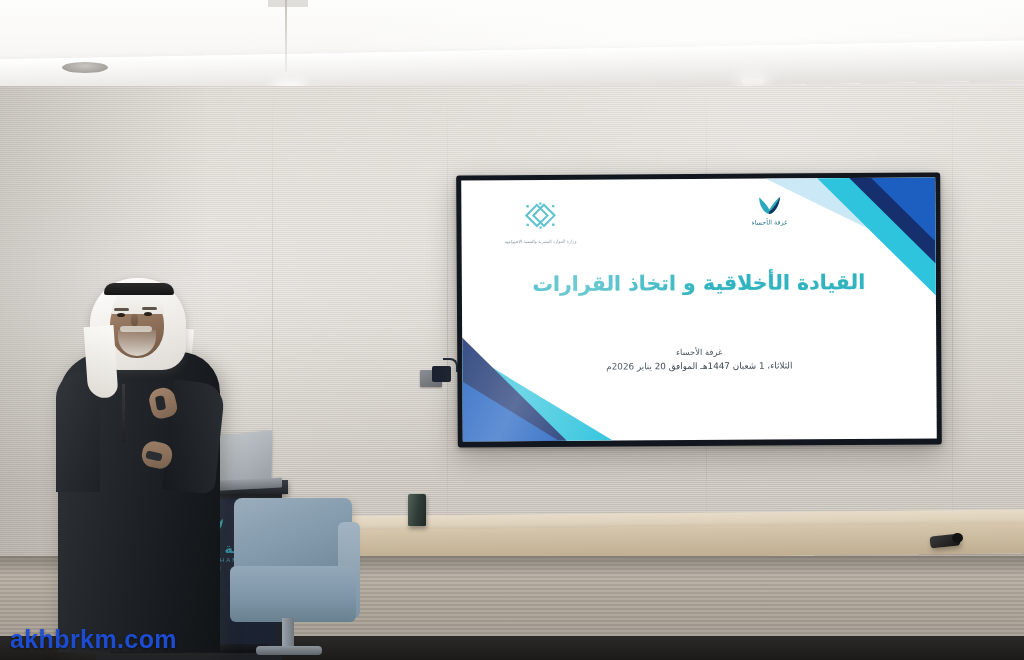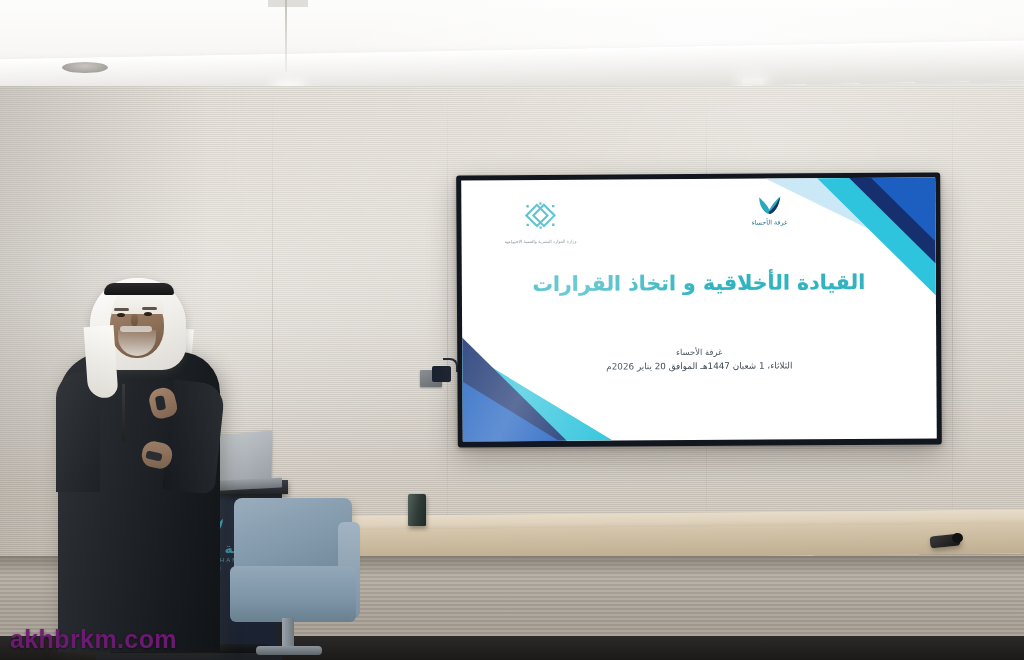--- a/index.html
+++ b/index.html
@@ -356,21 +356,21 @@
   }
   .chair-base{
     position:absolute;left:256px;top:646px;width:66px;height:9px;border-radius:4px;
     background:linear-gradient(180deg,#8e969d,#5e666c);
   }
 
   
   .watermark{
     position:absolute;left:10px;bottom:6px;
     font-family:"Liberation Sans", sans-serif;
-    font-size:25px;font-weight:bold;color:#701a75;letter-spacing:.4px;
+    font-size:25px;font-weight:bold;color:#1d4ed8;letter-spacing:.4px;
     text-shadow:0 1px 3px rgba(0,0,0,.55);
     opacity:.96;
   }
 </style>
 </head>
 <body>
 
 <div id="stage">
 
   <div class="ceiling"></div>

